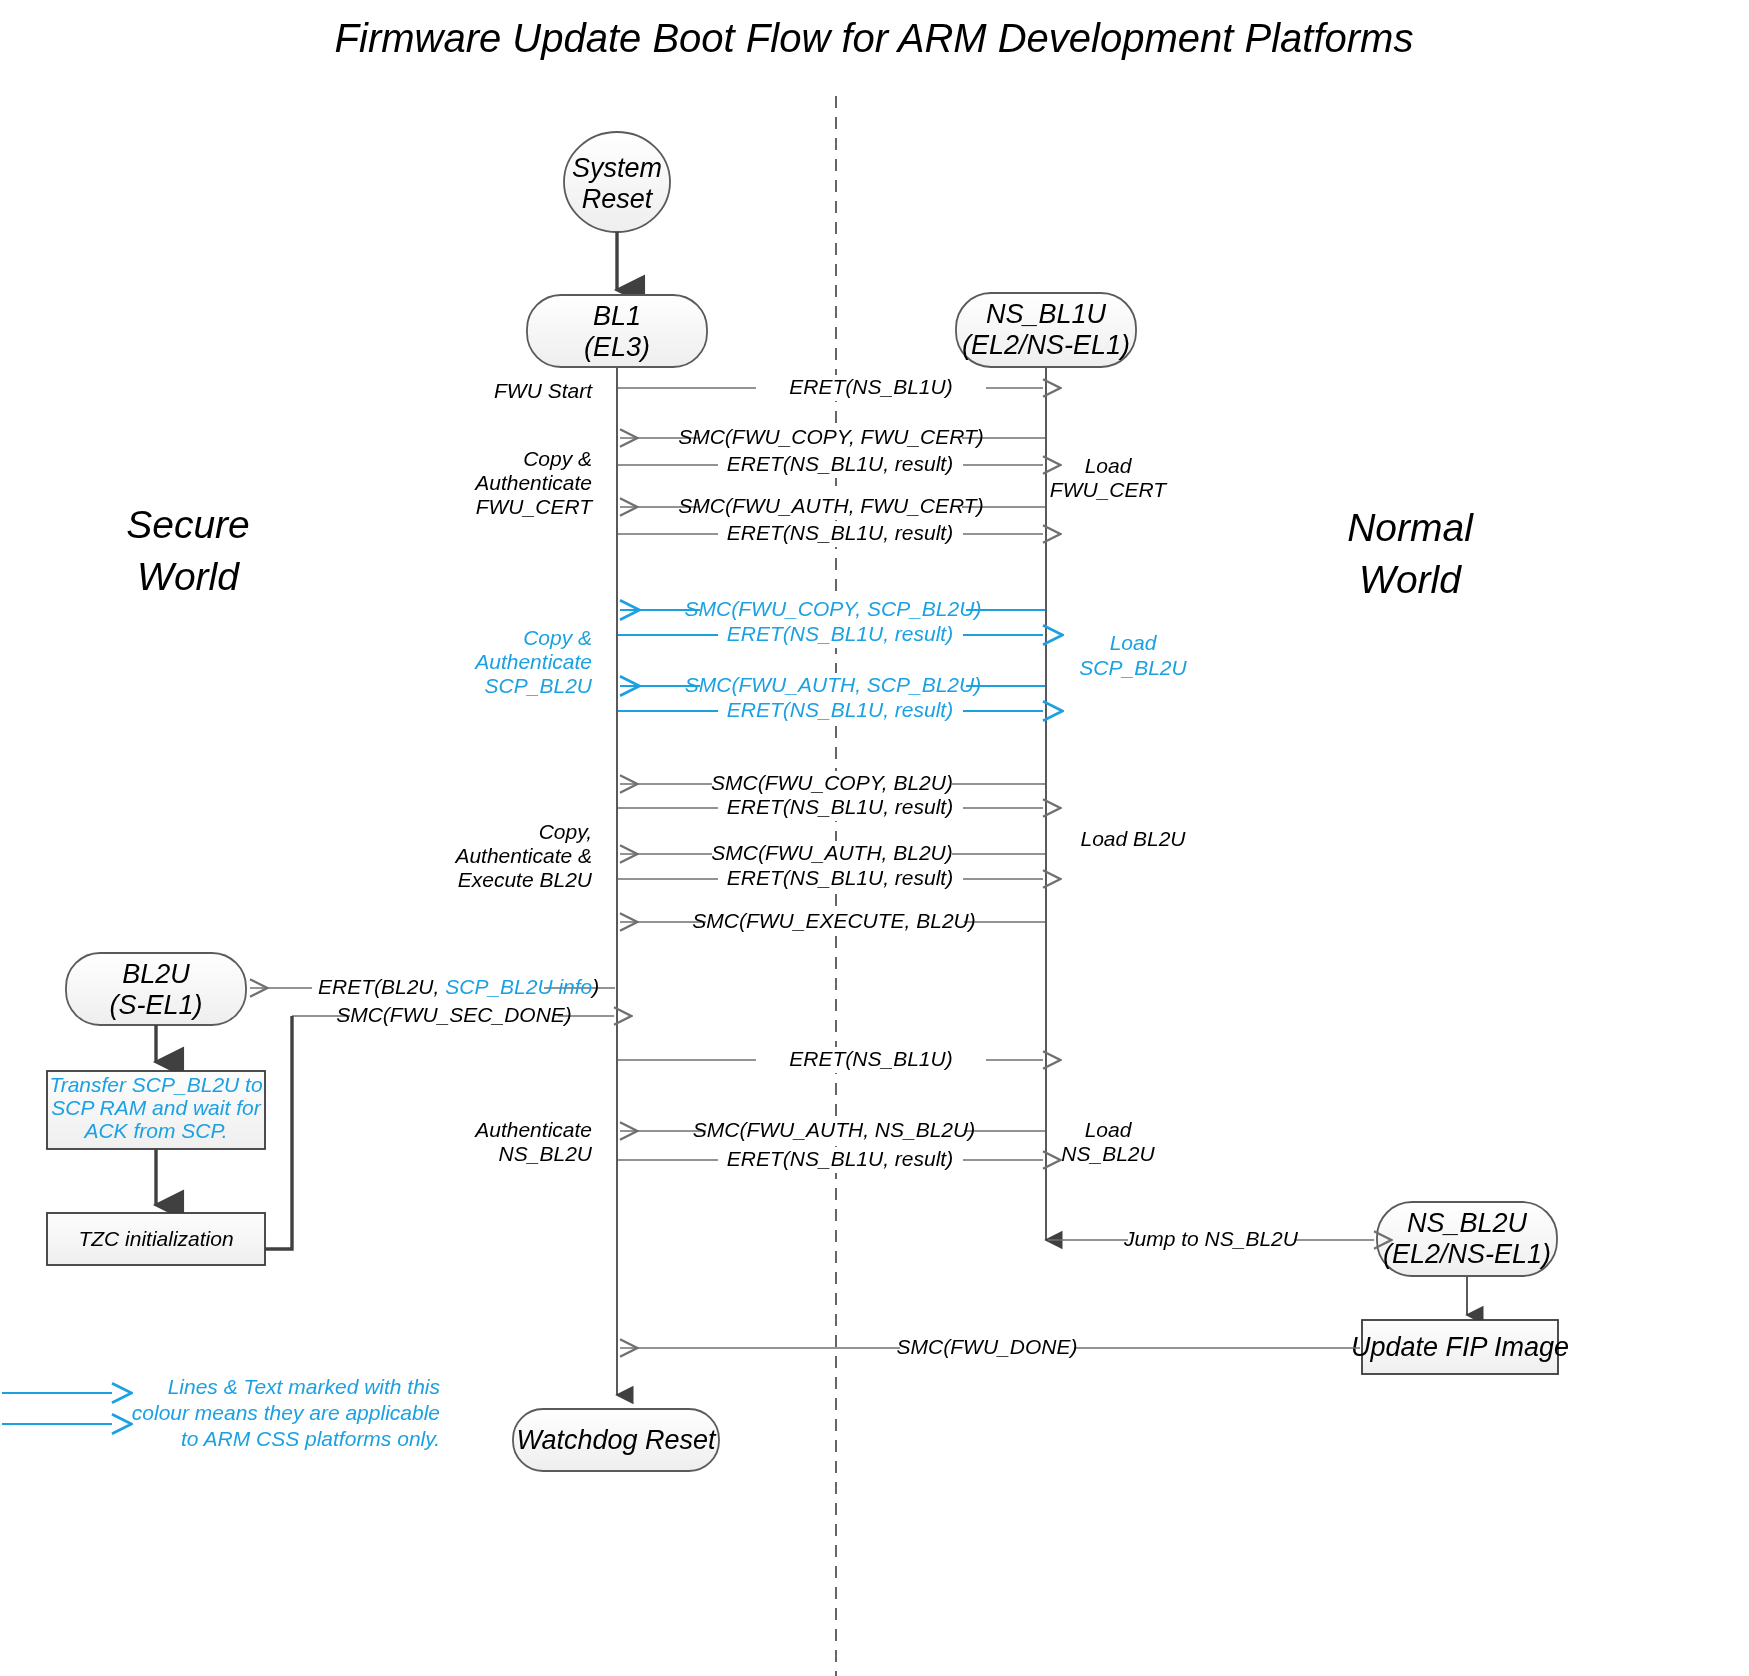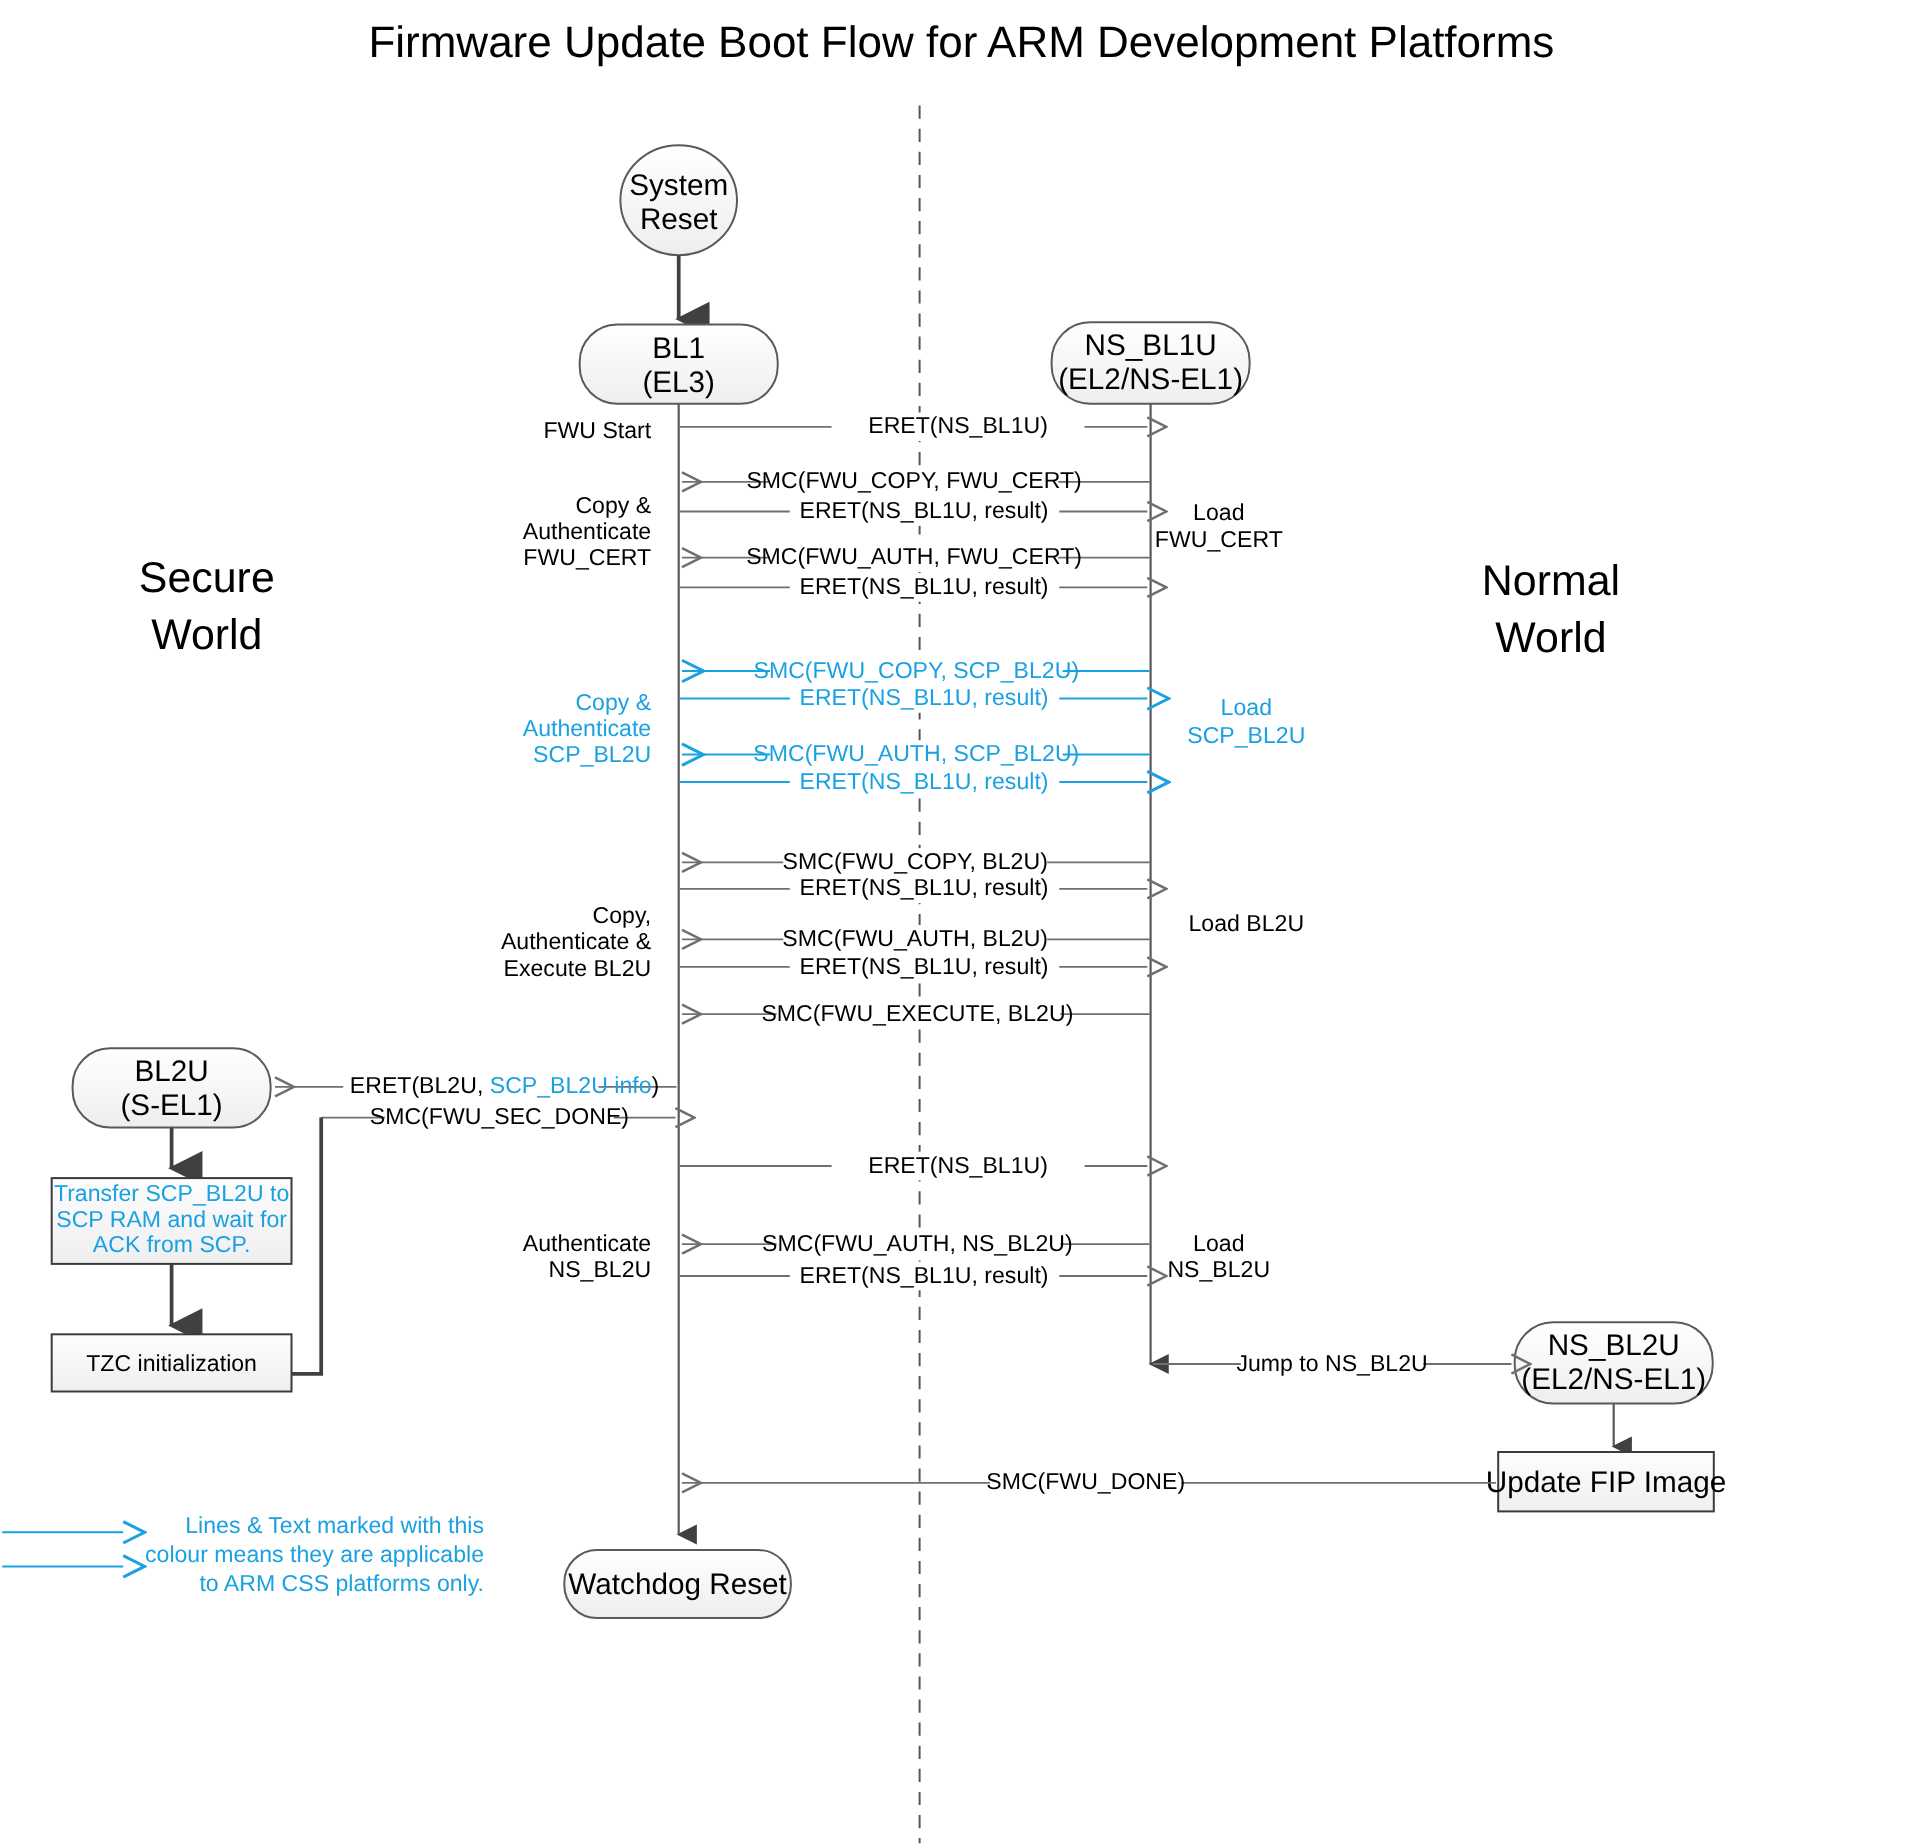--- a/index.html
+++ b/index.html
@@ -1,17 +1,17 @@
 <!DOCTYPE html>
 <html><head>
 <meta charset="utf-8">
 <style>
   html,body{margin:0;padding:0;background:#ffffff;}
   body{width:1749px;height:1676px;font-family:"Liberation Sans",sans-serif;color:#000;}
-  #stage{position:relative;width:1603px;height:1676px;overflow:hidden;}
+  #stage{position:relative;width:1603px;height:1676px;overflow:hidden;font-style:italic;}
   svg#diagram{position:absolute;left:0;top:0;width:1749px;height:1676px;}
   text{font-family:"Liberation Sans",sans-serif;}
   .ttl{font-size:40px;fill:#000;}
   .worldlbl{font-size:39px;fill:#000;}
   .nodelbl{font-size:27px;fill:#000;}
   .msg{font-size:21px;fill:#000;}
   .msgc{font-size:21px;fill:#1ba1e2;}
   .side{font-size:21px;fill:#000;}
   .sidec{font-size:21px;fill:#1ba1e2;}
   .boxtxt{font-size:21px;fill:#1ba1e2;}

